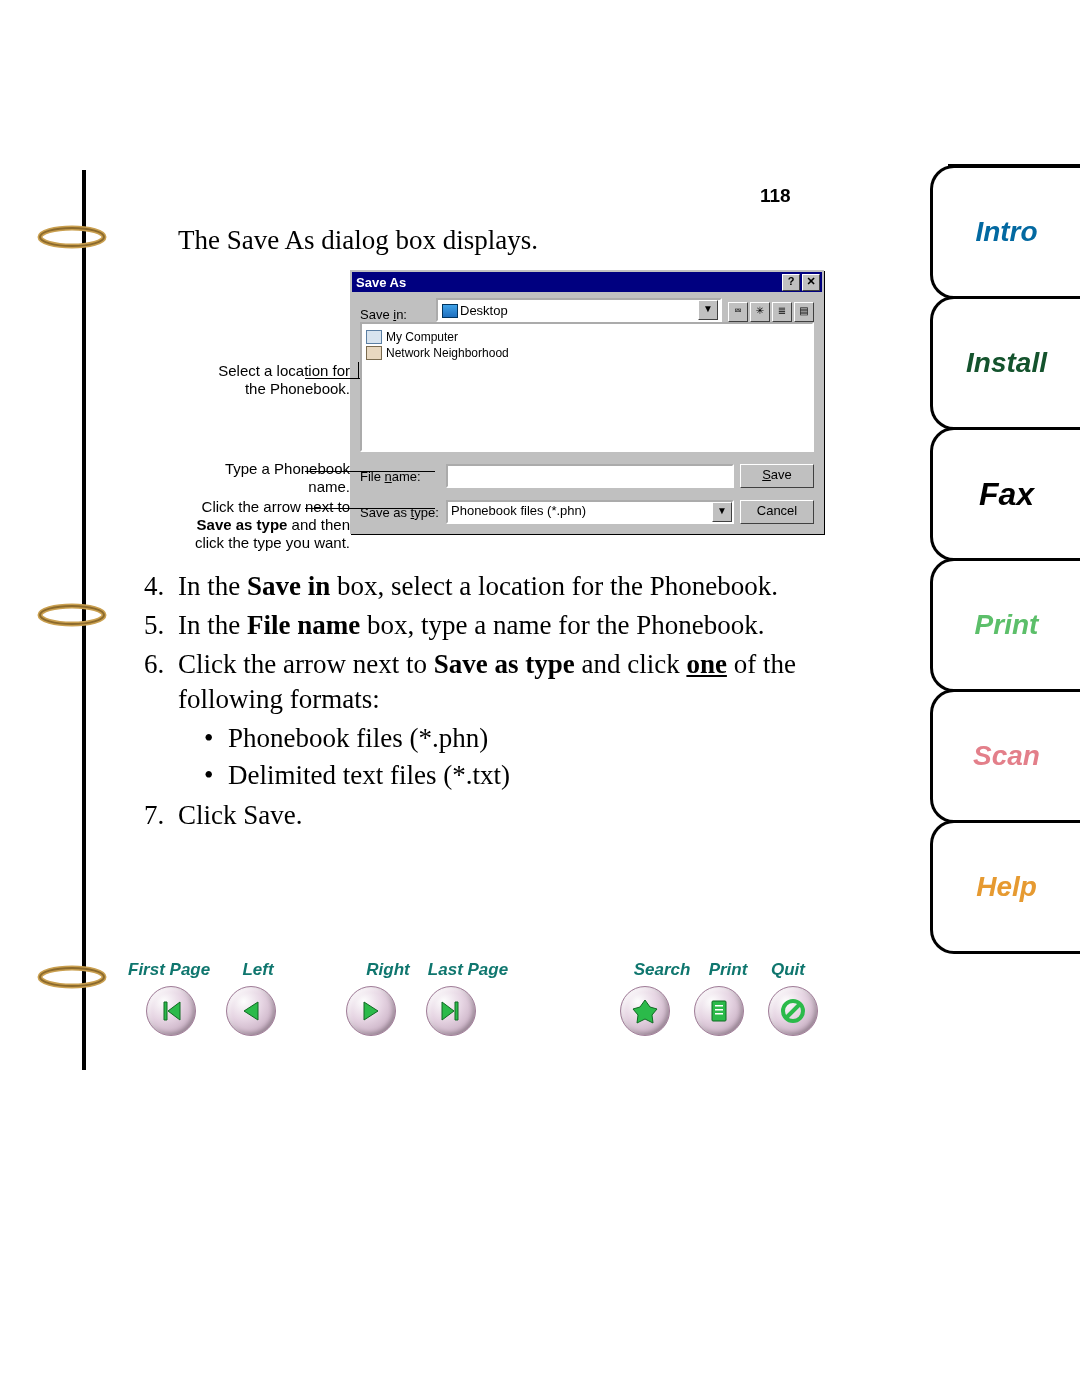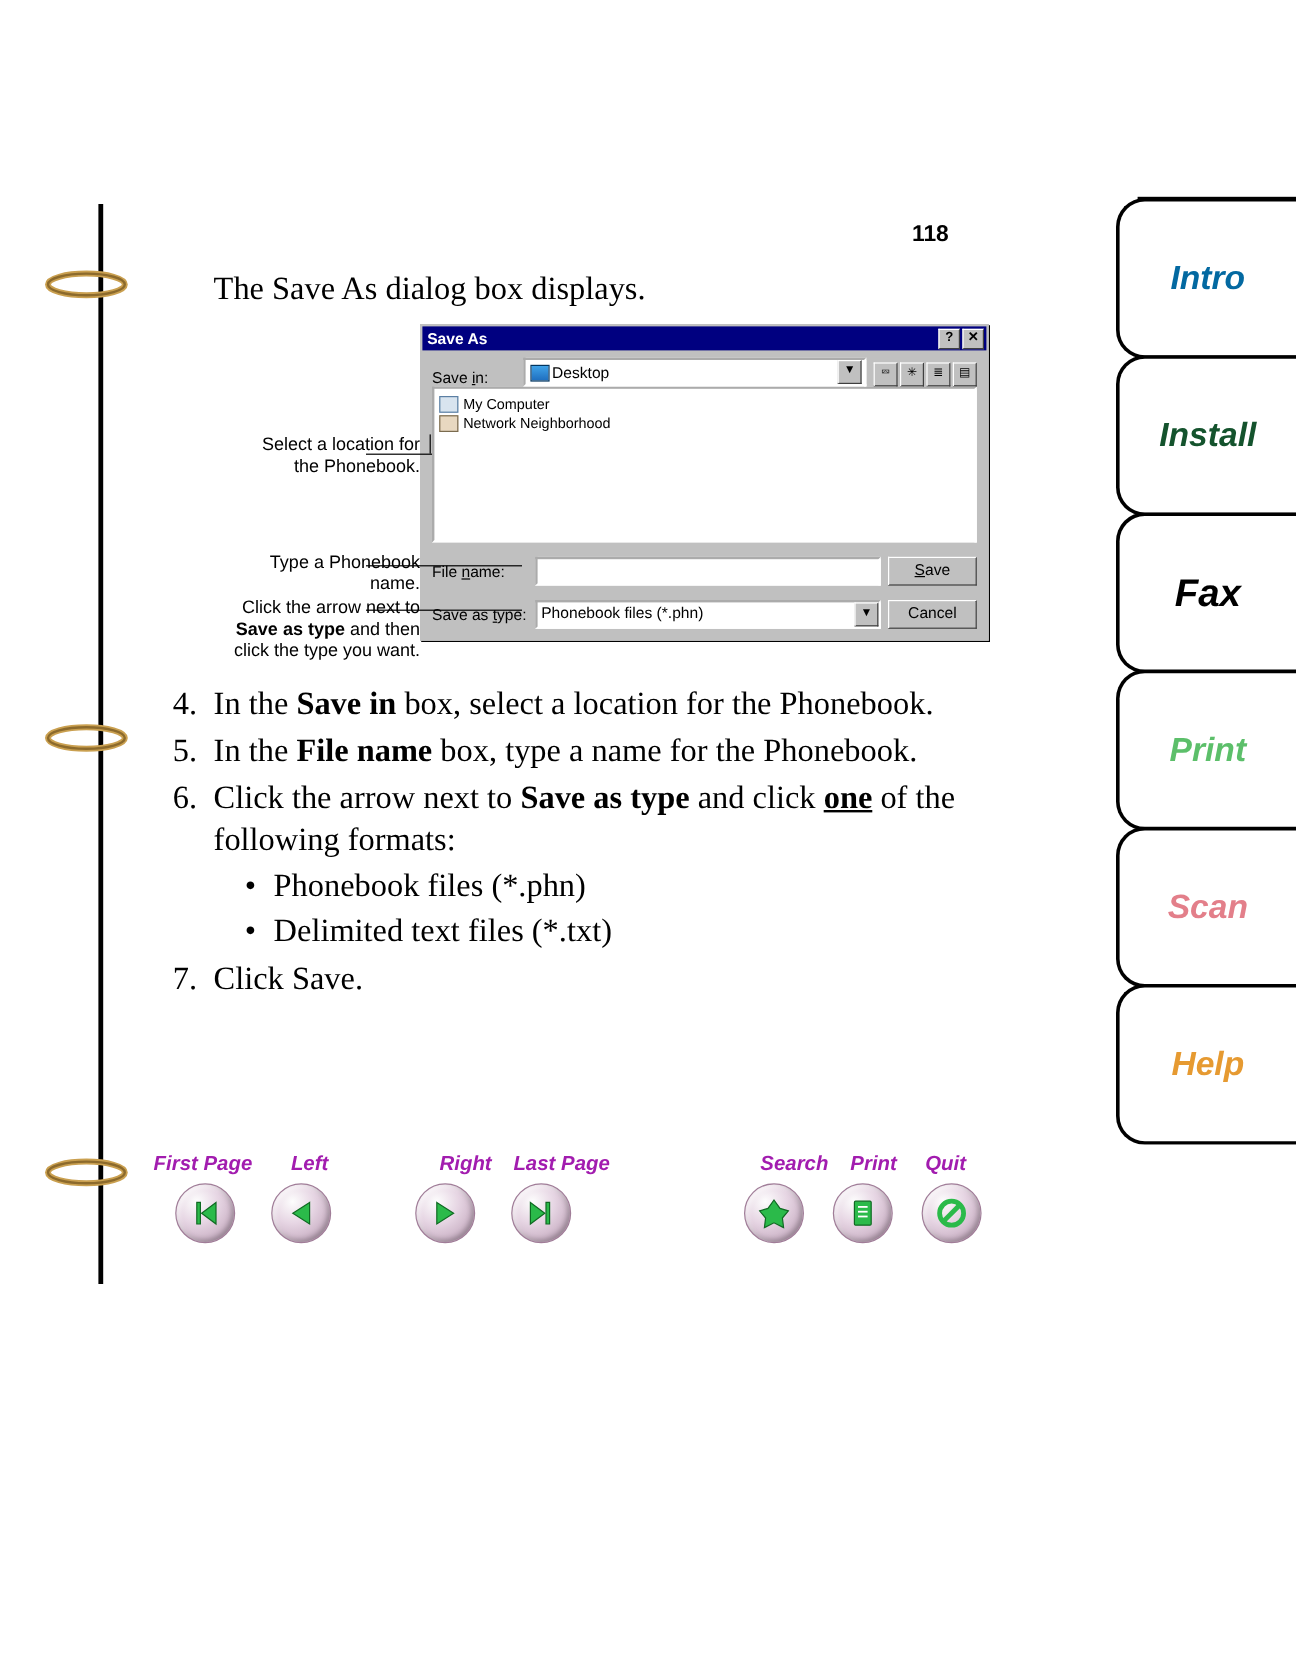--- a/index.html
+++ b/index.html
@@ -274,21 +274,21 @@
     position: absolute;
     left: 128px;
     top: 960px;
     width: 690px;
     font-family: Arial, Helvetica, sans-serif;
   }
   .nav-labels {
     display: flex;
     font-style: italic;
     font-weight: bold;
-    color: #a21caf;
+    color: #0f766e;
     font-size: 17px;
   }
   .nav-labels span { text-align: center; }
   .nav-icons {
     margin-top: 6px;
     display: flex;
     align-items: center;
   }
   .nbtn {
     width: 48px; height: 48px;

